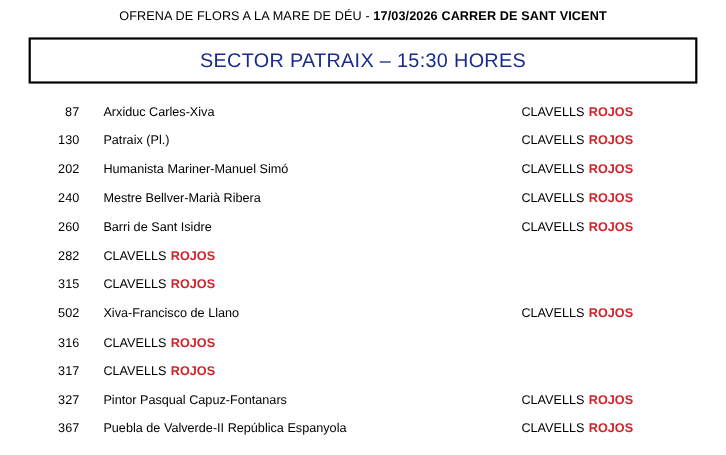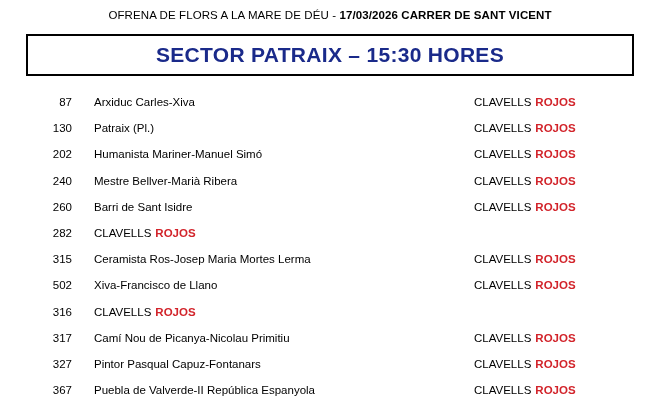--- a/index.html
+++ b/index.html
@@ -37,22 +37,22 @@
     margin: 13px 26px 0 26px;
     border: 2px solid #000000;
     height: 38px;
     display: flex;
     align-items: center;
     justify-content: center;
     background: #ffffff;
   }
   .sector-title {
     color: #1a2a8a;
-    font-weight: bold;
-    font-size: 21px;
+    font-weight: normal;
+    font-size: 18px;
     letter-spacing: 0.3px;
   }
   .list {
     margin-top: 20px;
     padding: 0 26px;
   }
   .row {
     display: flex;
     align-items: flex-start;
     height: 26.2px;
@@ -122,35 +122,33 @@
         <div class="num">260</div>
         <div class="name">Barri de Sant Isidre</div>
         <div class="flower"><span class="ftype">CLAVELLS</span><span class="fcolor" style="color: rgb(210, 35, 42);">ROJOS</span></div>
       </div>
       <div class="row">
         <div class="num">282</div>
         <div class="flower"><span class="ftype">CLAVELLS</span><span class="fcolor" style="color: rgb(210, 35, 42);">ROJOS</span></div>
       </div>
       <div class="row">
         <div class="num">315</div>
-        <div class="name">Ceramista Ros-Josep Maria Mortes Lerma</div>
         <div class="flower"><span class="ftype">CLAVELLS</span><span class="fcolor" style="color: rgb(210, 35, 42);">ROJOS</span></div>
       </div>
       <div class="row">
         <div class="num">502</div>
         <div class="name">Xiva-Francisco de Llano</div>
         <div class="flower"><span class="ftype">CLAVELLS</span><span class="fcolor" style="color: rgb(210, 35, 42);">ROJOS</span></div>
       </div>
       <div class="row">
         <div class="num">316</div>
         <div class="flower"><span class="ftype">CLAVELLS</span><span class="fcolor" style="color: rgb(210, 35, 42);">ROJOS</span></div>
       </div>
       <div class="row">
         <div class="num">317</div>
-        <div class="name">Camí Nou de Picanya-Nicolau Primitiu</div>
         <div class="flower"><span class="ftype">CLAVELLS</span><span class="fcolor" style="color: rgb(210, 35, 42);">ROJOS</span></div>
       </div>
       <div class="row">
         <div class="num">327</div>
         <div class="name">Pintor Pasqual Capuz-Fontanars</div>
         <div class="flower"><span class="ftype">CLAVELLS</span><span class="fcolor" style="color: rgb(210, 35, 42);">ROJOS</span></div>
       </div>
       <div class="row">
         <div class="num">367</div>
         <div class="name">Puebla de Valverde-II República Espanyola</div>

